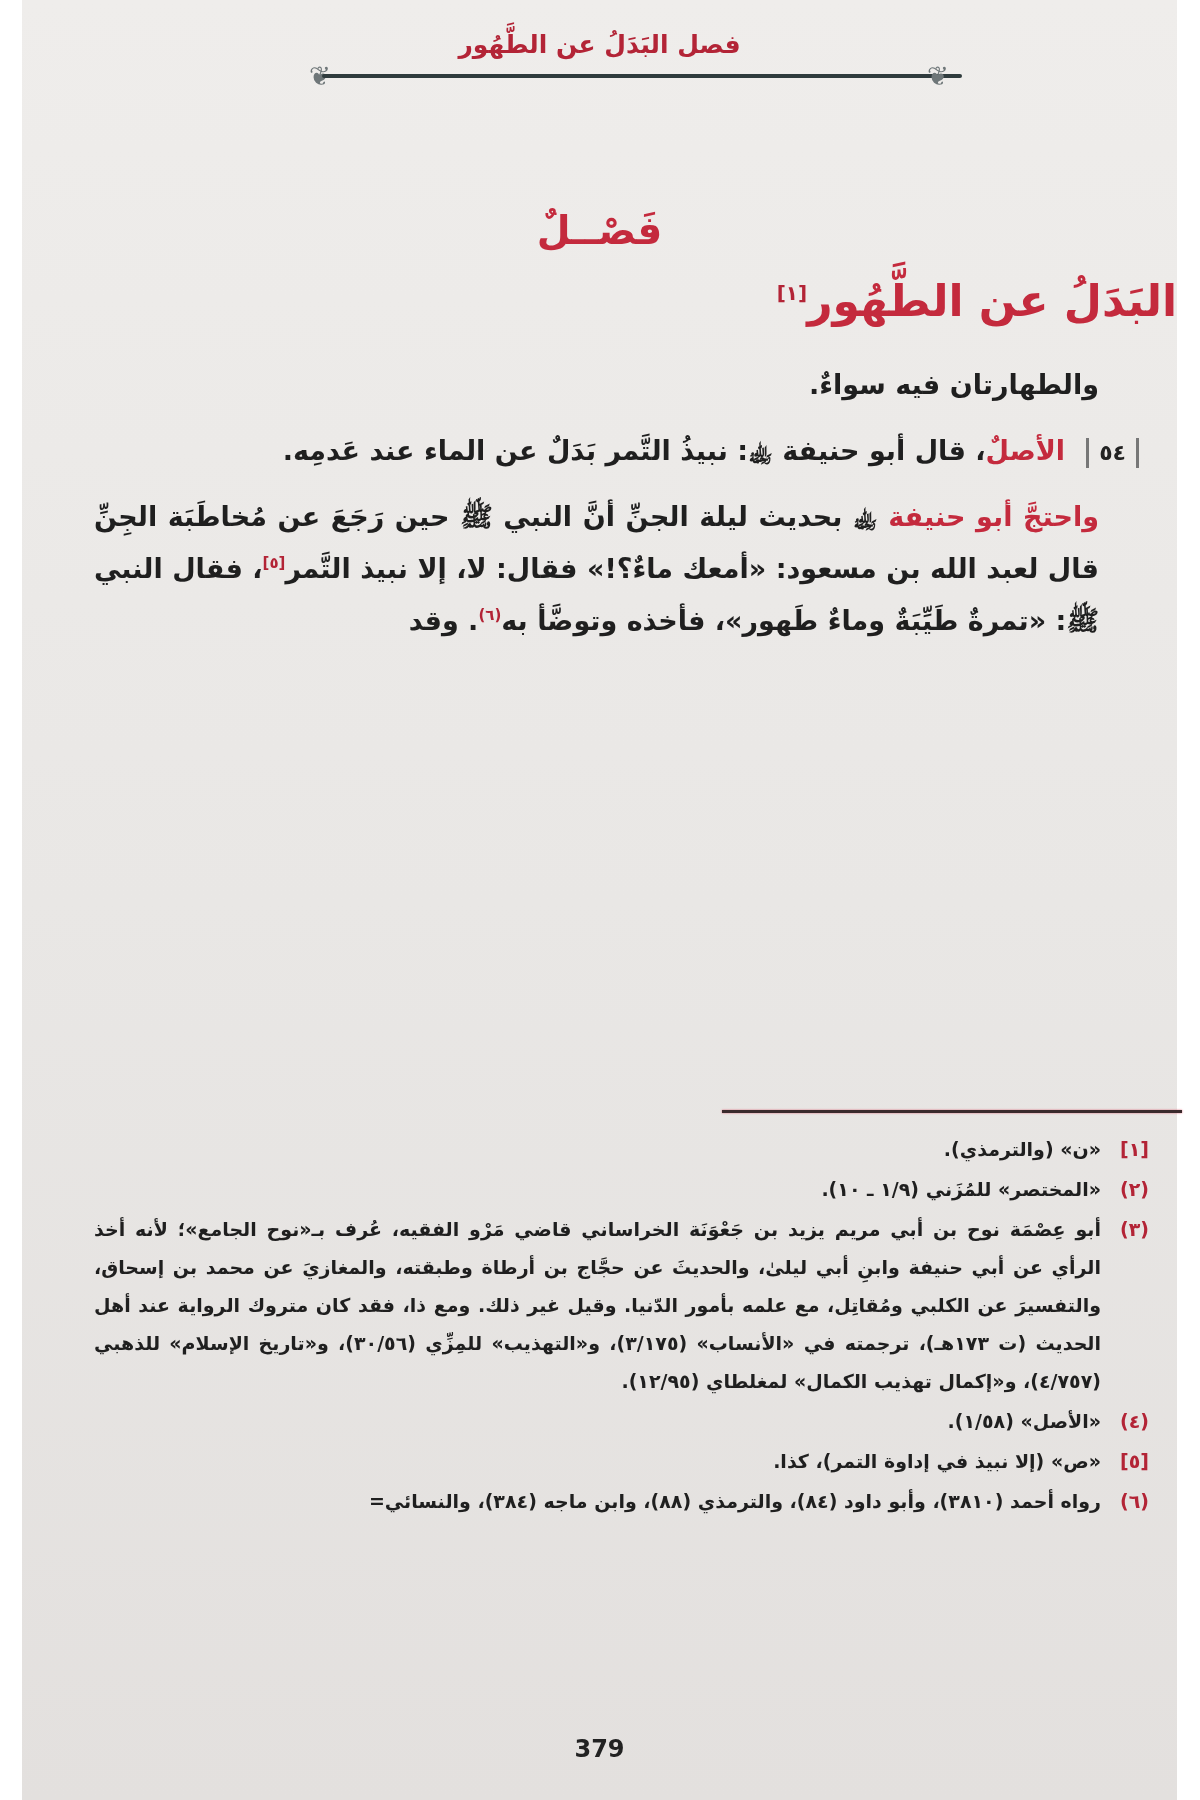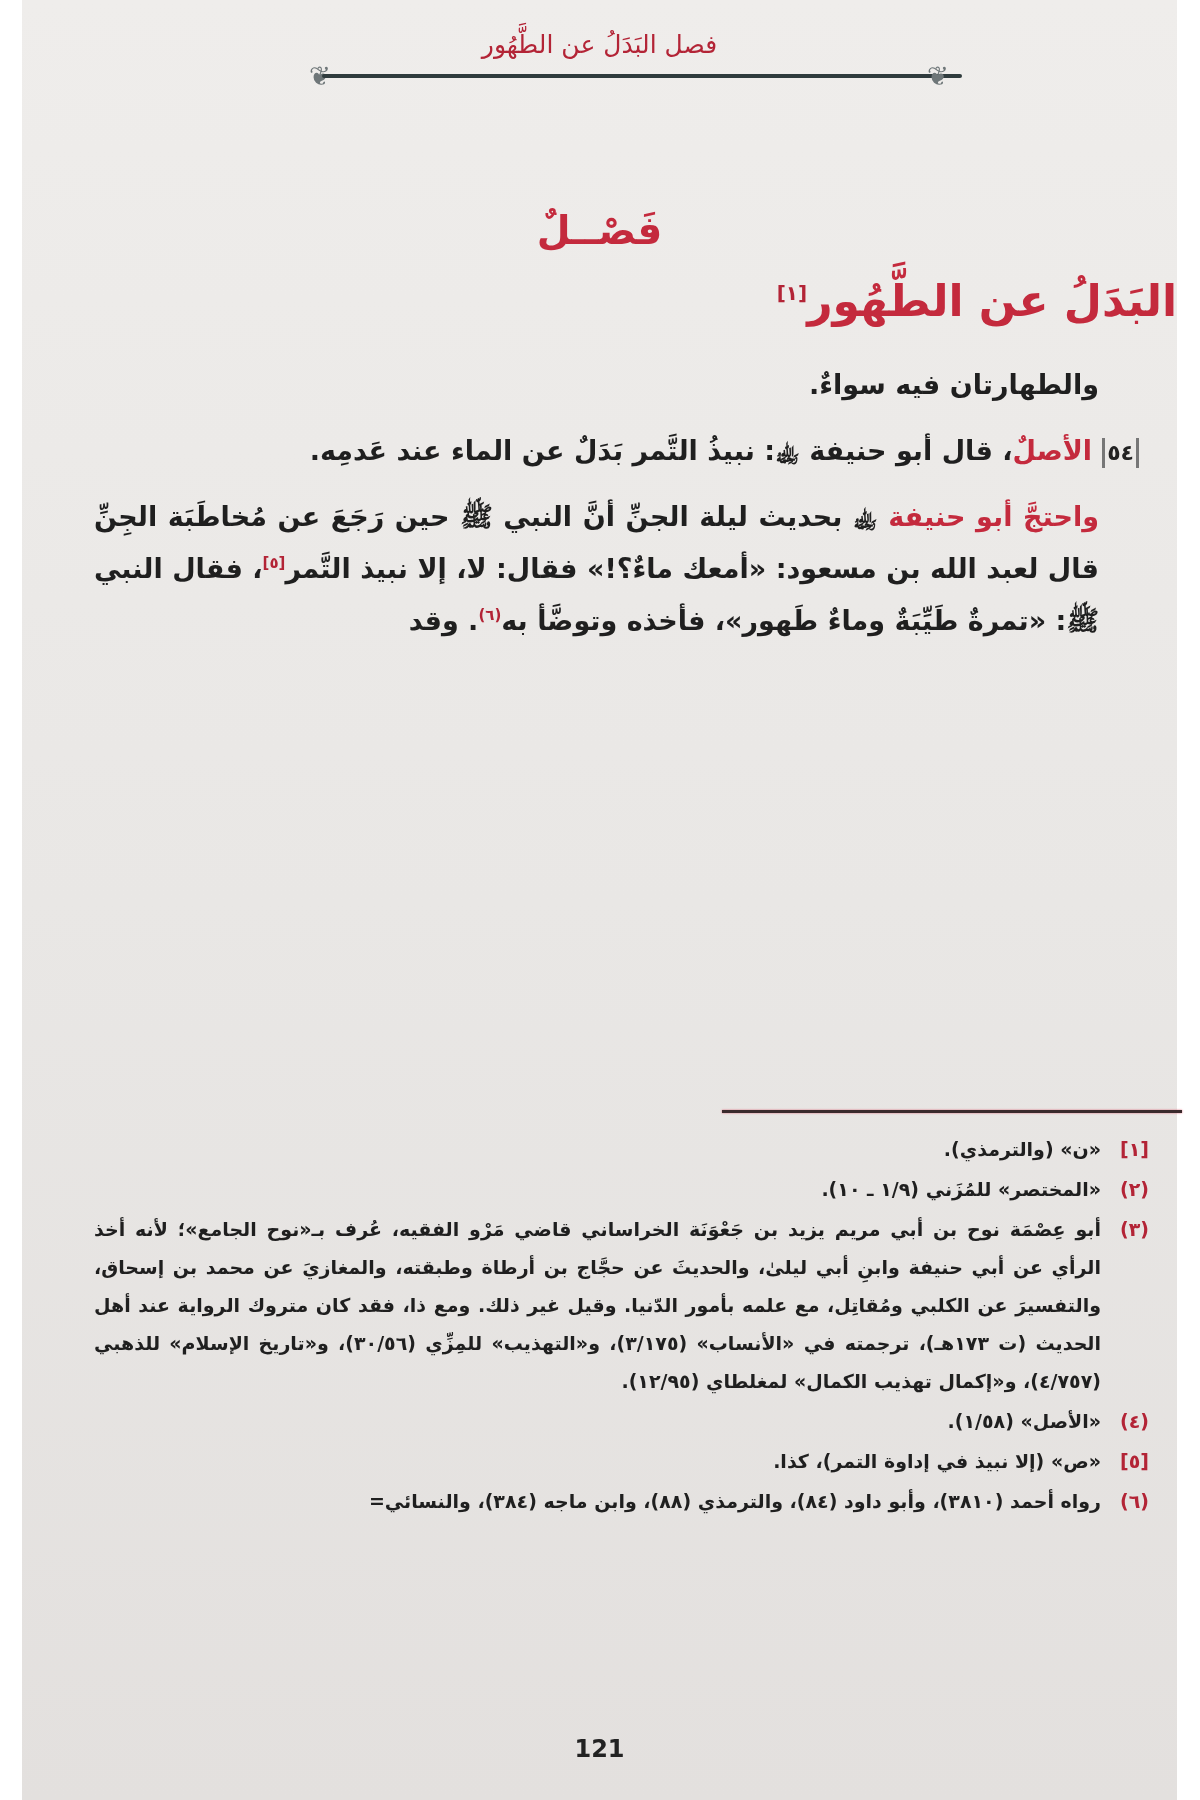--- a/index.html
+++ b/index.html
@@ -11,21 +11,21 @@
   .page {
     position: absolute; left: 22px; top: 0;
     width: 1155px; height: 1800px;
     background: linear-gradient(180deg, #efedeb 0%, #e9e7e5 50%, #e3e0de 100%);
     color: #1f1f1f;
   }
   
   .running-header {
     position: absolute; top: 30px; left: 0; right: 0;
     text-align: center;
-    color: #b32436; font-weight: normal; font-size: 25px;
+    color: #b32436; font-weight: bold; font-size: 25px;
   }
   .header-rule {
     position: absolute; top: 74px; left: 300px; width: 640px; height: 4px;
     background: #2f3b3d; border-radius: 2px;
   }
   .ornament {
     position: absolute; top: 58px; width: 72px; height: 36px;
     color: #6e7678; font-size: 26px; line-height: 36px; text-align: center;
   }
   .ornament.left { left: 262px; }
@@ -44,21 +44,21 @@
   .body-text {
     position: absolute; top: 362px; left: 72px; right: 38px;
     font-size: 27px; font-weight: bold; line-height: 46px;
     text-align: justify;
   }
   .body-text p { margin: 0 0 20px 0; }
   .red { color: #c42a3d; }
   .indent { padding-right: 40px; }
   .issue-badge {
     display: inline-block; border-right: 3px solid #777; border-left: 3px solid #777;
-    padding: 0 2px; margin-left: 10px; font-size: 22px; color: #222;
+    padding: 0 10px; margin-left: 21px; font-size: 22px; color: #222;
     line-height: 30px; vertical-align: middle;
   }
   sup.fn { font-size: 15px; color: #b32436; font-weight: bold; }
 
   
   .fn-rule {
     position: absolute; top: 1110px; left: 700px; width: 460px; height: 3px;
     background: #3a2a2c; box-shadow: 0 0 2px #d9566a;
   }
 
@@ -133,14 +133,14 @@
     <div class="fn-item">
       <span class="fn-num">[٥]</span>
       <span class="fn-text">«ص» (إلا نبيذ في إداوة التمر)، كذا.</span>
     </div>
     <div class="fn-item">
       <span class="fn-num">(٦)</span>
       <span class="fn-text">رواه أحمد (٣٨١٠)، وأبو داود (٨٤)، والترمذي (٨٨)، وابن ماجه (٣٨٤)، والنسائي=</span>
     </div>
   </div>
 
-  <div class="page-number">121</div>
+  <div class="page-number">379</div>
 </div>
 
 </body></html>

